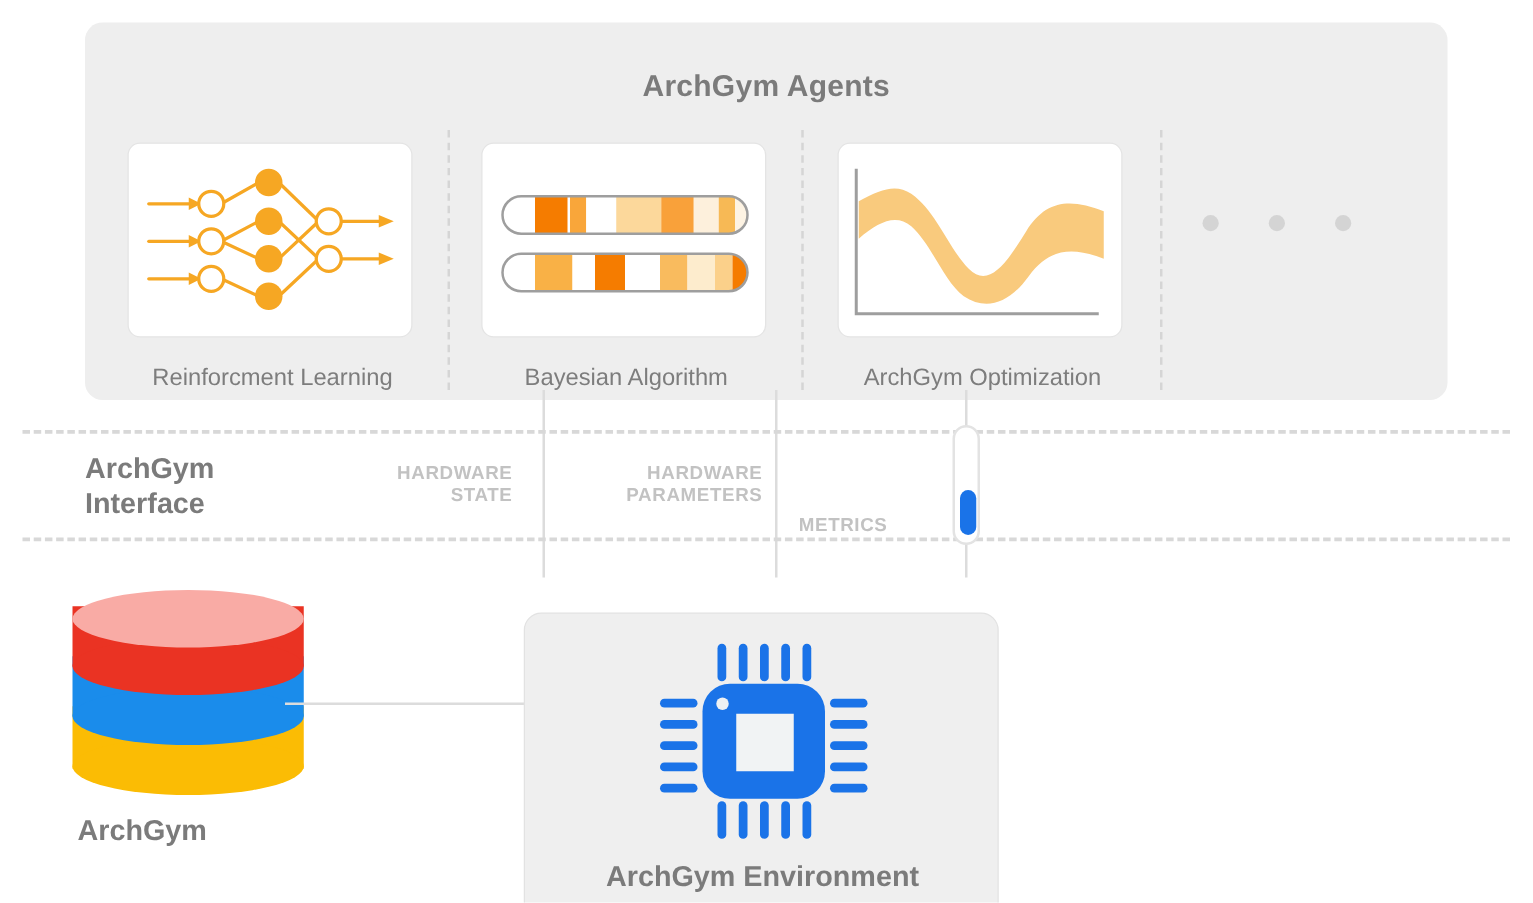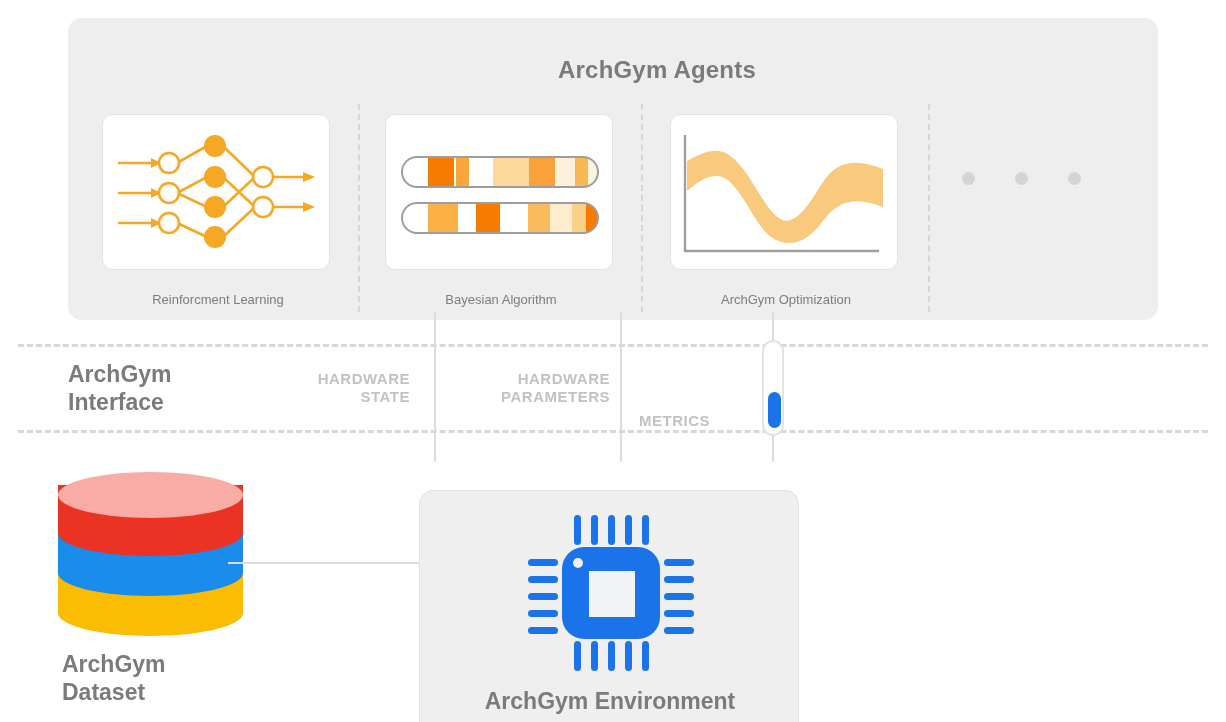--- a/index.html
+++ b/index.html
@@ -10,29 +10,29 @@
   }
   .stage{position:absolute;left:0;top:0;width:1226px;height:722px;}
 
   
   #agents-panel{
     position:absolute;left:68px;top:18px;width:1090px;height:302px;
     background:#eeeeee;border-radius:14px;
   }
   #agents-title{
     position:absolute;left:0;top:38px;width:1090px;text-align:center;
-    font-size:24px;font-weight:bold;color:#7b7b7b;letter-spacing:.2px;padding-left:44px;
+    font-size:24px;font-weight:bold;color:#7b7b7b;letter-spacing:.2px;
   }
   .agent-col{position:absolute;top:96px;width:232px;}
   .agent-card{
     width:228px;height:156px;background:#ffffff;border:1px solid #e4e4e4;
     border-radius:10px;box-sizing:border-box;position:relative;overflow:hidden;
   }
   .agent-label{
-    margin-top:22px;text-align:center;font-size:13px;color:#7d7d7d;
+    margin-top:22px;text-align:center;font-size:19px;color:#7d7d7d;
     white-space:nowrap;
   }
   #col-rl{left:34px;}
   #col-ga{left:317px;}
   #col-bo{left:602px;}
 
   .vdash{
     position:absolute;top:86px;width:0;height:208px;
     border-left:2px dashed #d5d5d5;
   }
@@ -288,21 +288,20 @@
       <div class="disk" id="disk-red">
         <div class="band"></div>
           <div class="cap"></div>
       </div>
       <div id="disk-top"></div>
     </div>
   </div>
 
   <div id="dataset-label">
     <div>ArchGym</div>
-    <div>Dataset</div>
   </div>
 
   <div id="dataset-conn"></div>
 
   <div id="env-box">
     <svg id="env-chip" viewBox="0 0 170 160">
       <g fill="#1a73e8">
 
         <rect x="48" y="2" width="7" height="30" rx="3.5"></rect>
         <rect x="65" y="2" width="7" height="30" rx="3.5"></rect>

